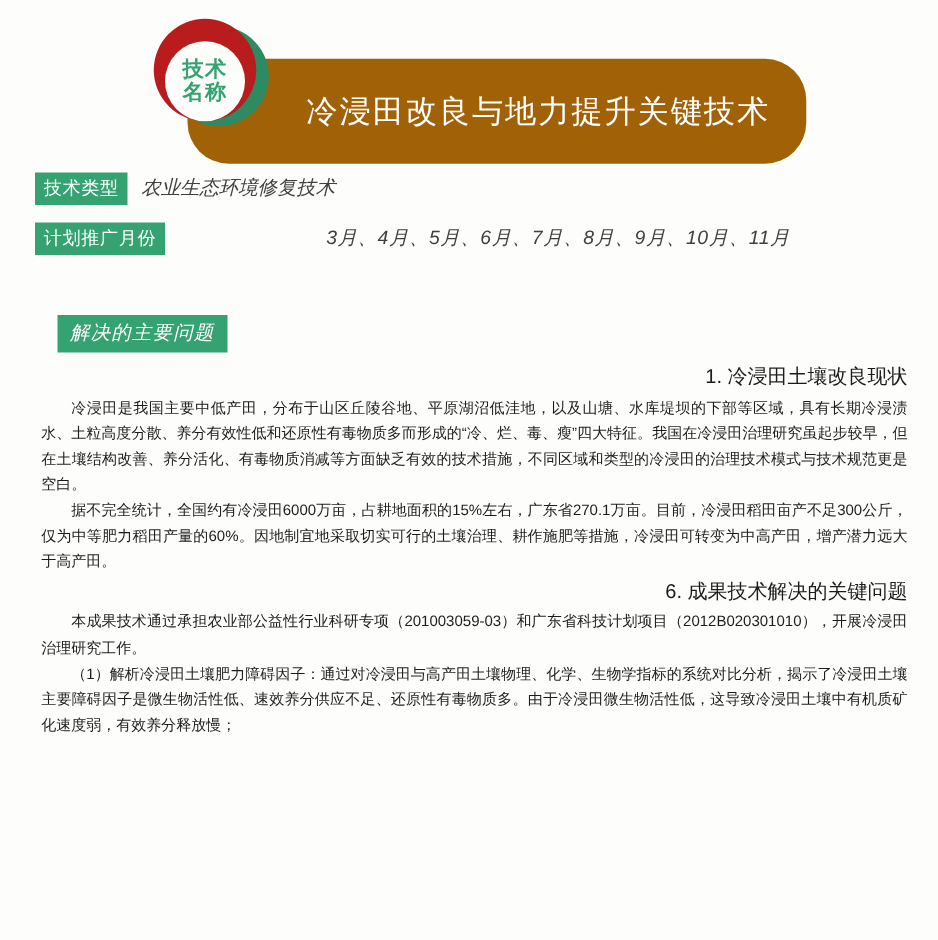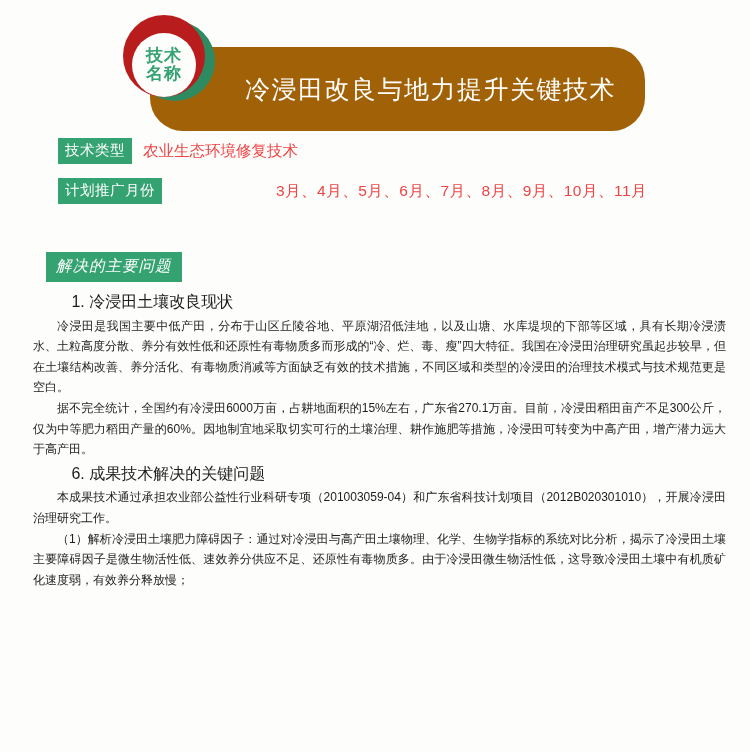--- a/index.html
+++ b/index.html
@@ -77,43 +77,44 @@
   }
   .badge-line {
     font-size: 17px;
     font-weight: bold;
     color: #35a271;
     letter-spacing: 1px;
   }
 
   
   .meta {
-    padding: 0 0 0 58px;
+    padding: 0 0 0 28px;
   }
   .meta-row {
     display: flex;
     align-items: flex-start;
     margin-bottom: 14px;
   }
   .meta-tag {
     background: #35a271;
     color: #ffffff;
     font-size: 14.5px;
     letter-spacing: 0.5px;
     padding: 3px 7px 4px 7px;
     white-space: nowrap;
     flex: 0 0 auto;
   }
   .meta-value {
     font-size: 15.5px;
     line-height: 1.6;
-    color: #ef4444;
+    color: #404040;
     margin-left: 11px;
     flex: 1 1 auto;
     padding-top: 1px;
+    font-style: italic;
   }
   .meta-value.wide {
     max-width: 560px;
   }
   #row-type { margin-top: 26px; }
   #row-months .meta-value { letter-spacing: 0.5px; text-align: center; }
   #row-region .meta-value { text-align: justify; }
 
   
   .section-head {
@@ -141,20 +142,21 @@
   }
   .para.indent {
     text-indent: 2em;
   }
   .sub-head {
     font-size: 16px;
     line-height: 1.72;
     margin: 0;
     text-indent: 2.4em;
     color: #1c1c1c;
+    text-align: right;
   }
 </style>
 </head>
 <body>
 
 
 
 
 <div class="header">
   <div class="header-pill">
@@ -194,20 +196,20 @@
 <div class="body-copy">
 
   <p class="sub-head">1. 冷浸田土壤改良现状</p>
 
   <p class="para indent">冷浸田是我国主要中低产田，分布于山区丘陵谷地、平原湖沼低洼地，以及山塘、水库堤坝的下部等区域，具有长期冷浸渍水、土粒高度分散、养分有效性低和还原性有毒物质多而形成的“冷、烂、毒、瘦”四大特征。我国在冷浸田治理研究虽起步较早，但在土壤结构改善、养分活化、有毒物质消减等方面缺乏有效的技术措施，不同区域和类型的冷浸田的治理技术模式与技术规范更是空白。</p>
 
   <p class="para indent">据不完全统计，全国约有冷浸田6000万亩，占耕地面积的15%左右，广东省270.1万亩。目前，冷浸田稻田亩产不足300公斤，仅为中等肥力稻田产量的60%。因地制宜地采取切实可行的土壤治理、耕作施肥等措施，冷浸田可转变为中高产田，增产潜力远大于高产田。</p>
 
   <p class="sub-head">6. 成果技术解决的关键问题</p>
 
-  <p class="para indent">本成果技术通过承担农业部公益性行业科研专项（201003059-04）和广东省科技计划项目（2012B020301010），开展冷浸田治理研究工作。</p>
+  <p class="para indent">本成果技术通过承担农业部公益性行业科研专项（201003059-03）和广东省科技计划项目（2012B020301010），开展冷浸田治理研究工作。</p>
 
   <p class="para indent">（1）解析冷浸田土壤肥力障碍因子：通过对冷浸田与高产田土壤物理、化学、生物学指标的系统对比分析，揭示了冷浸田土壤主要障碍因子是微生物活性低、速效养分供应不足、还原性有毒物质多。由于冷浸田微生物活性低，这导致冷浸田土壤中有机质矿化速度弱，有效养分释放慢；</p>
 
 </div>
 
 
 
 
 </body></html>

